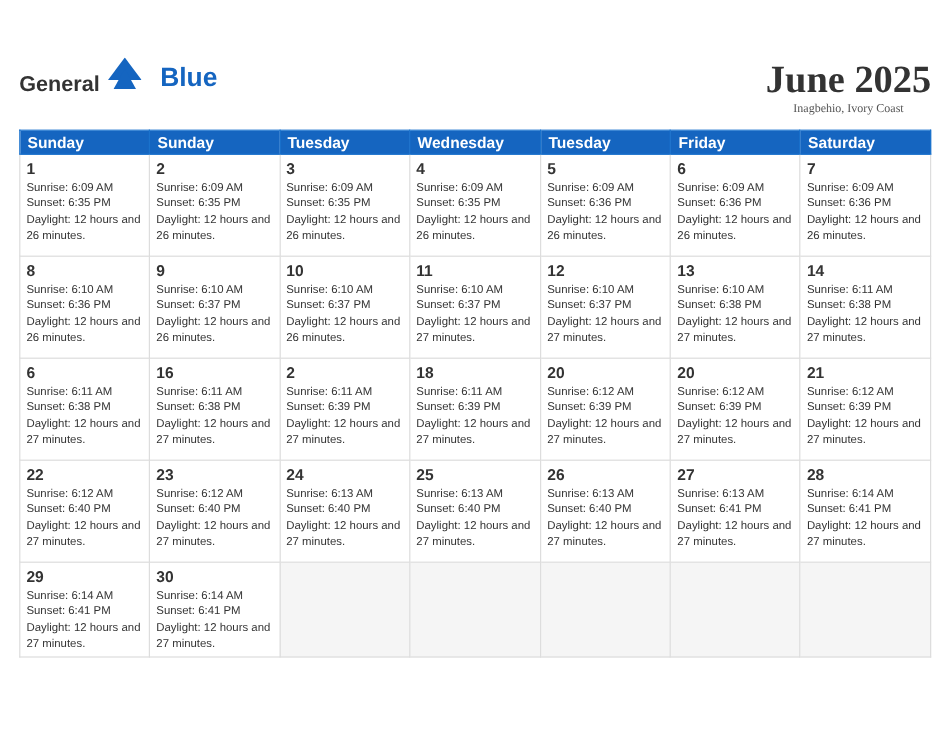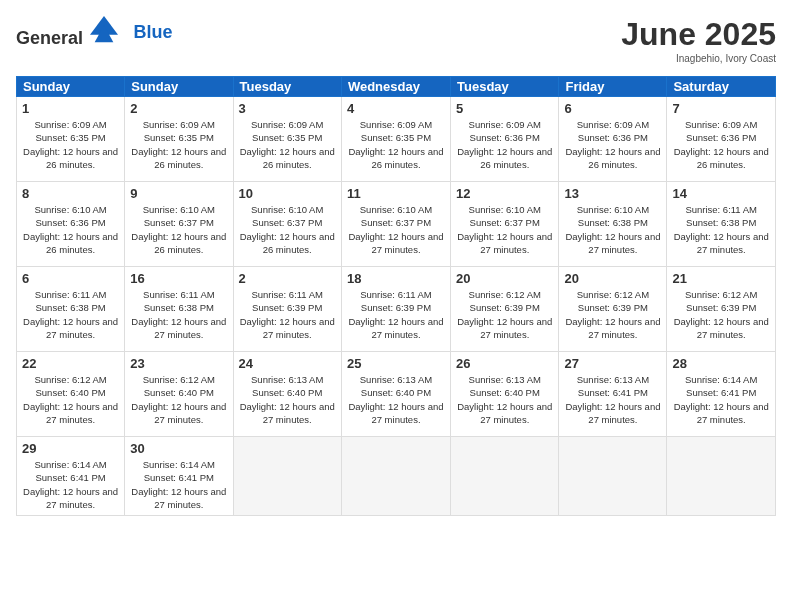--- a/index.html
+++ b/index.html
@@ -8,43 +8,45 @@
       background: #fff;
       width: 792px;
       min-height: 612px;
       padding: 16px;
     }
     .header {
       display: flex;
       justify-content: space-between;
       align-items: flex-start;
       margin-bottom: 12px;
+      margin-top: 32px;
     }
     .logo {
       display: flex;
       align-items: center;
     }
     .logo-text-general {
       font-size: 18px;
       font-weight: bold;
       color: #333;
     }
     .logo-text-blue {
-      font-size: 18px;
+      font-size: 22px;
       font-weight: bold;
       color: #1565c0;
       padding-left: 16px;
     }
     .logo-icon {
       width: 28px;
       height: 28px;
       margin-left: 2px;
     }
     .title-area {
-      text-align: right;
+      text-align: center;
+      font-family: Liberation Serif, serif;
     }
     .month-title {
       font-size: 32px;
       font-weight: bold;
       color: #333;
     }
     .location-title {
       font-size: 10px;
       color: #555;
     }
@@ -78,21 +80,20 @@
     .day-number {
       font-size: 13px;
       font-weight: bold;
       display: block;
       margin-bottom: 2px;
     }
     .day-info {
       font-size: 9.5px;
       line-height: 1.4;
       color: #333;
-      text-align: center;
     }
     .week-row td {
       height: 85px;
     }
     .last-row td {
       height: 70px;
     }
   </style>
 </head>
 <body>

